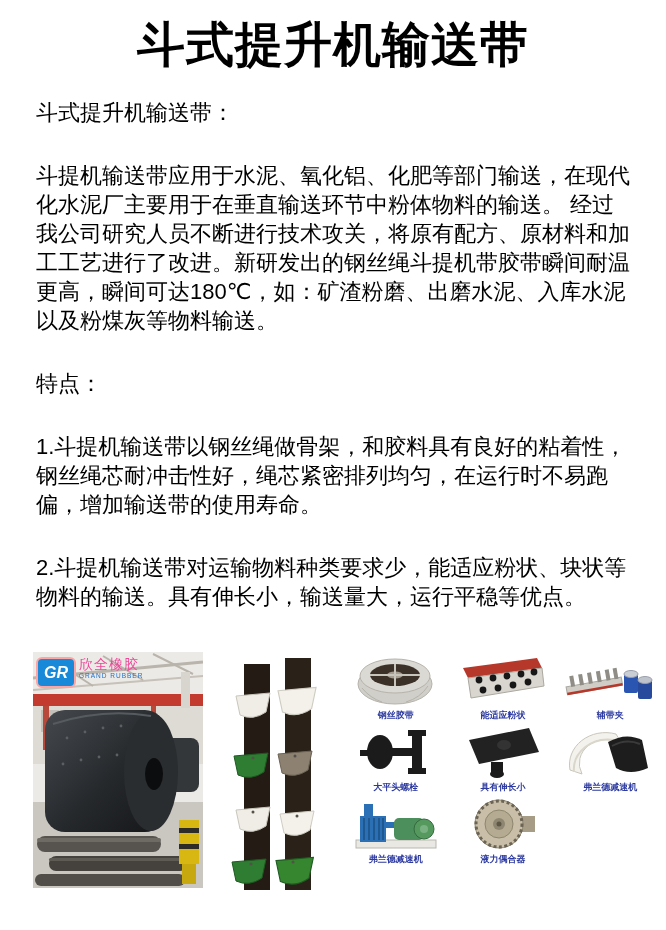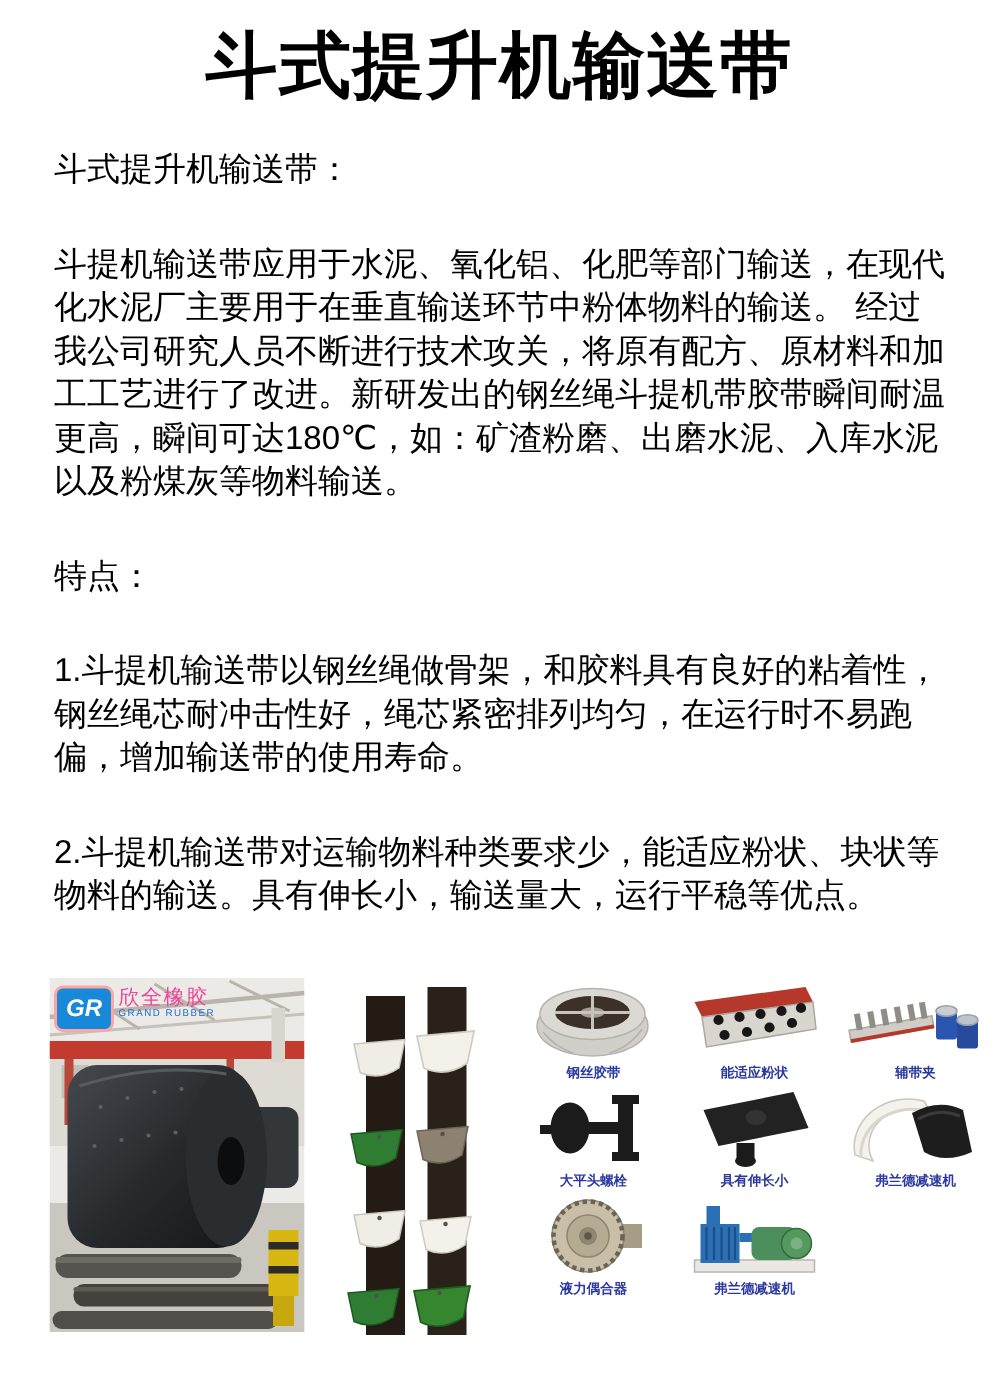--- a/index.html
+++ b/index.html
@@ -260,47 +260,47 @@
           <path d="M44,18 Q62,8 78,16 L84,44 Q66,52 52,44 Z" fill="#1d1d1d"></path>
           <path d="M48,22 Q62,14 76,20" stroke="#3a3a3a" stroke-width="2" fill="none"></path>
         </svg>
       </div>
       <div class="part-caption">弗兰德减速机</div>
     </div>
 
     <div class="part-cell">
       <div class="part-art">
         <svg width="92" height="56" viewBox="0 0 92 56">
-          <rect x="62" y="20" width="16" height="16" fill="#a79d86"></rect>
-          <circle cx="42" cy="28" r="24" fill="#c9bfa8" stroke="#8f866f"></circle>
-          <circle cx="42" cy="28" r="23" fill="none" stroke="#6b6354" stroke-width="3" stroke-dasharray="3,2.5"></circle>
-          <circle cx="42" cy="28" r="14" fill="#b5ab92" stroke="#8f866f"></circle>
-          <circle cx="42" cy="28" r="6" fill="#8f8672"></circle>
-          <circle cx="42" cy="28" r="2.5" fill="#5e5746"></circle>
-        </svg>
-      </div>
-      <div class="part-caption">液力偶合器</div>
-    </div>
-
-    <div class="part-cell">
-      <div class="part-art">
-        <svg width="92" height="56" viewBox="0 0 92 56">
           <rect x="6" y="44" width="80" height="8" fill="#e9e8e3" stroke="#b9b7b0"></rect>
           <rect x="14" y="8" width="9" height="14" fill="#2b6fb5"></rect>
           <rect x="10" y="20" width="26" height="26" fill="#2b6fb5"></rect>
           <g stroke="#1d4f86" stroke-width="1.5">
             <line x1="14" y1="22" x2="14" y2="44"></line>
               <line x1="19" y1="22" x2="19" y2="44"></line>
               <line x1="24" y1="22" x2="24" y2="44"></line>
               <line x1="29" y1="22" x2="29" y2="44"></line>
               <line x1="33" y1="22" x2="33" y2="44"></line>
           </g>
           <rect x="36" y="26" width="10" height="6" fill="#2b6fb5"></rect>
           <rect x="44" y="22" width="30" height="22" rx="5" fill="#4c8f5d"></rect>
           <circle cx="74" cy="33" r="10" fill="#56995f" stroke="#336b3f"></circle>
           <circle cx="74" cy="33" r="4" fill="#7ab183"></circle>
         </svg>
       </div>
       <div class="part-caption">弗兰德减速机</div>
     </div>
 
+    <div class="part-cell">
+      <div class="part-art">
+        <svg width="92" height="56" viewBox="0 0 92 56">
+          <rect x="62" y="20" width="16" height="16" fill="#a79d86"></rect>
+          <circle cx="42" cy="28" r="24" fill="#c9bfa8" stroke="#8f866f"></circle>
+          <circle cx="42" cy="28" r="23" fill="none" stroke="#6b6354" stroke-width="3" stroke-dasharray="3,2.5"></circle>
+          <circle cx="42" cy="28" r="14" fill="#b5ab92" stroke="#8f866f"></circle>
+          <circle cx="42" cy="28" r="6" fill="#8f8672"></circle>
+          <circle cx="42" cy="28" r="2.5" fill="#5e5746"></circle>
+        </svg>
+      </div>
+      <div class="part-caption">液力偶合器</div>
+    </div>
+
   </div>
 </div>
 
 </body></html>

